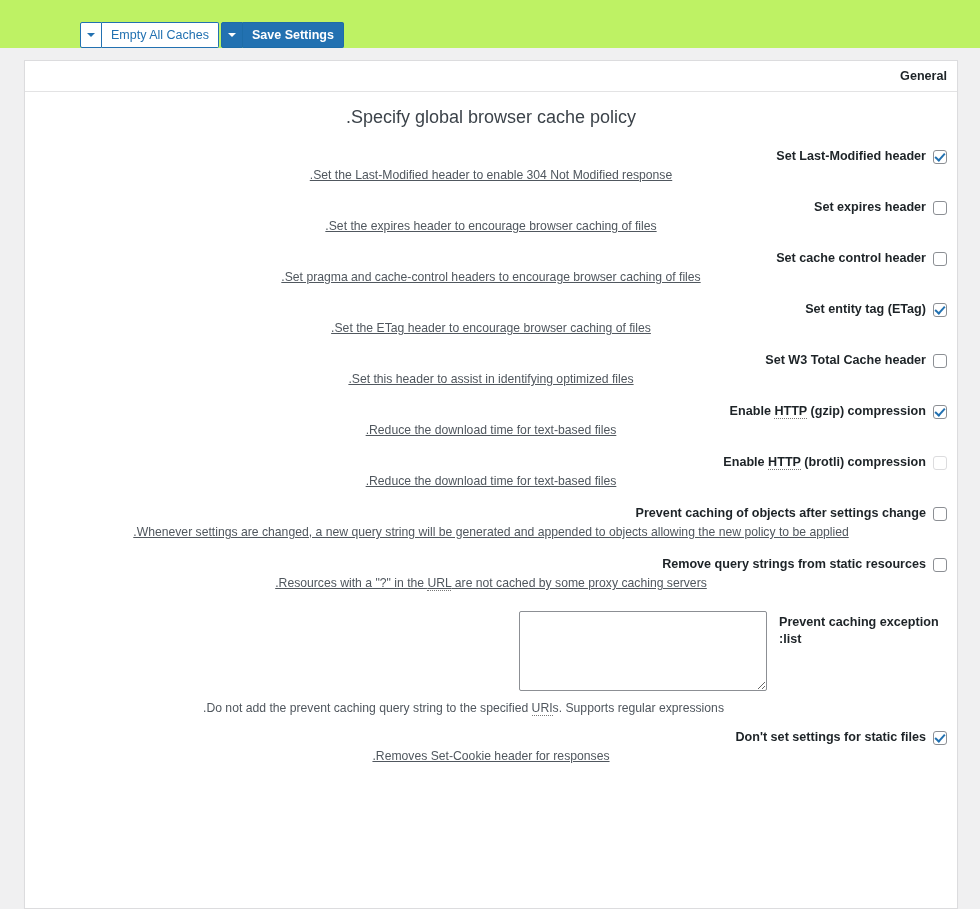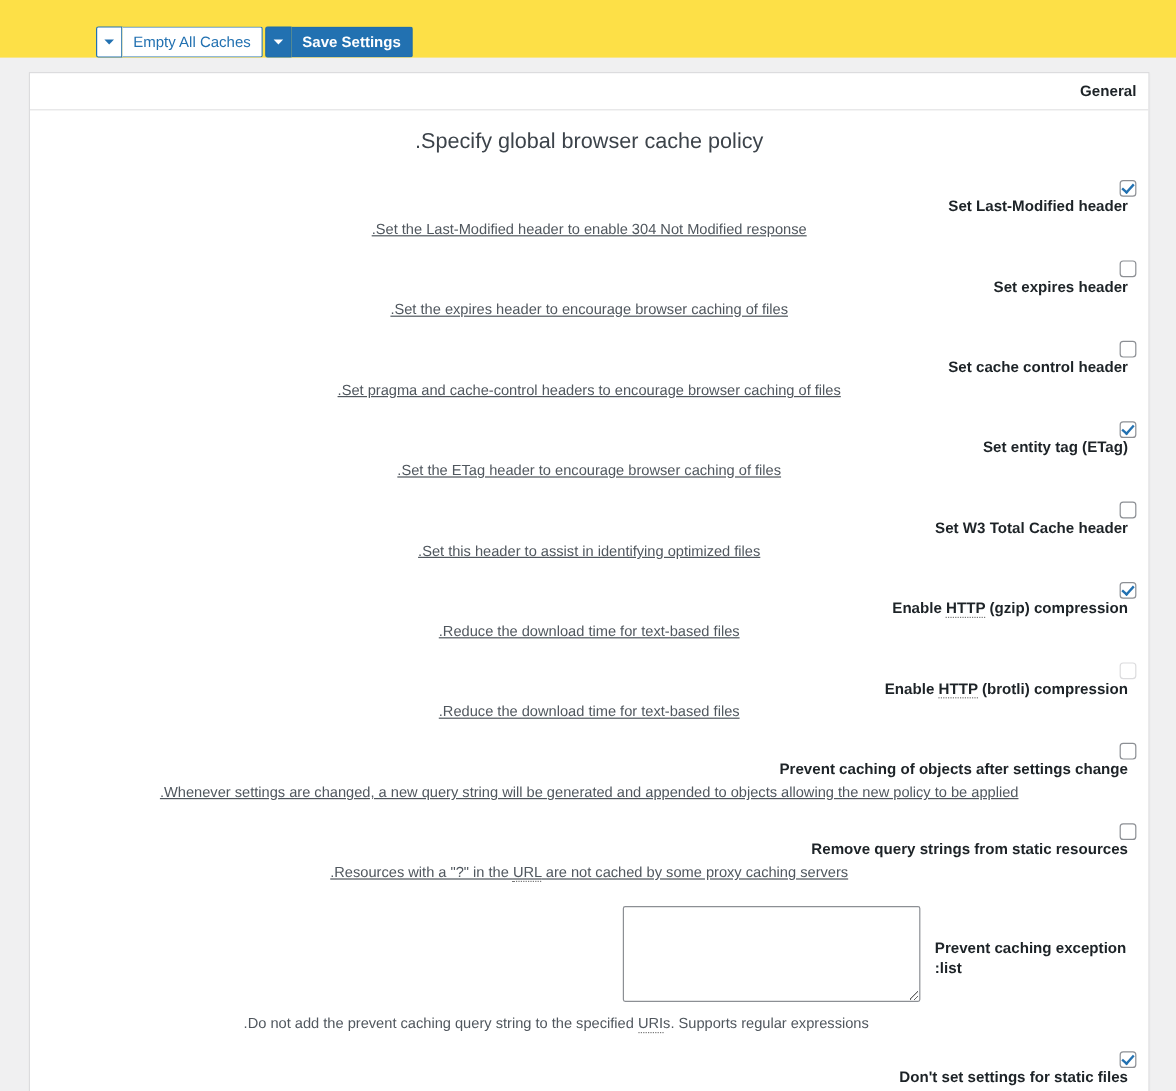--- a/index.html
+++ b/index.html
@@ -10,21 +10,21 @@
     background: #f0f0f1;
     font-family: "Liberation Sans", "DejaVu Sans", sans-serif;
     -webkit-font-smoothing: antialiased;
   }
 
   
   .toolbar {
     position: relative;
     height: 48px;
     width: 980px;
-    background: #fde047;
+    background: #bef264;
     text-decoration: underline;
   }
   .btn-group {
     position: absolute;
     left: 80px; top: 22px;
     display: flex;
     align-items: stretch;
   }
   .split {
     display: flex;
@@ -128,21 +128,20 @@
     unicode-bidi: plaintext;
   }
 
   
   .row {
     padding: 8px 0 8px 0;
     direction: rtl;
   }
   .row-main {
     display: flex;
-    flex-direction: column;
     align-items: flex-start;
     justify-content: flex-start;
   }
   .cb {
     -webkit-appearance: none;
     appearance: none;
     width: 14px; height: 14px;
     margin: 2px 0 0 0;
     border: 1px solid #8c8f94;
     border-radius: 3px;
@@ -190,21 +189,21 @@
     border-bottom: 1px dotted #777;
     text-decoration: none;
     cursor: help;
     margin-top: 36px;
   }
 
   
   .row-ta {
     display: flex;
     flex-direction: row;
-    align-items: center;
+    align-items: flex-start;
     padding-top: 12px;
     direction: rtl;
   }
   .ta-label {
     width: 168px;
     font-size: 12.6px;
     font-weight: bold;
     color: #1d2327;
     text-align: left;
     line-height: 17px;

